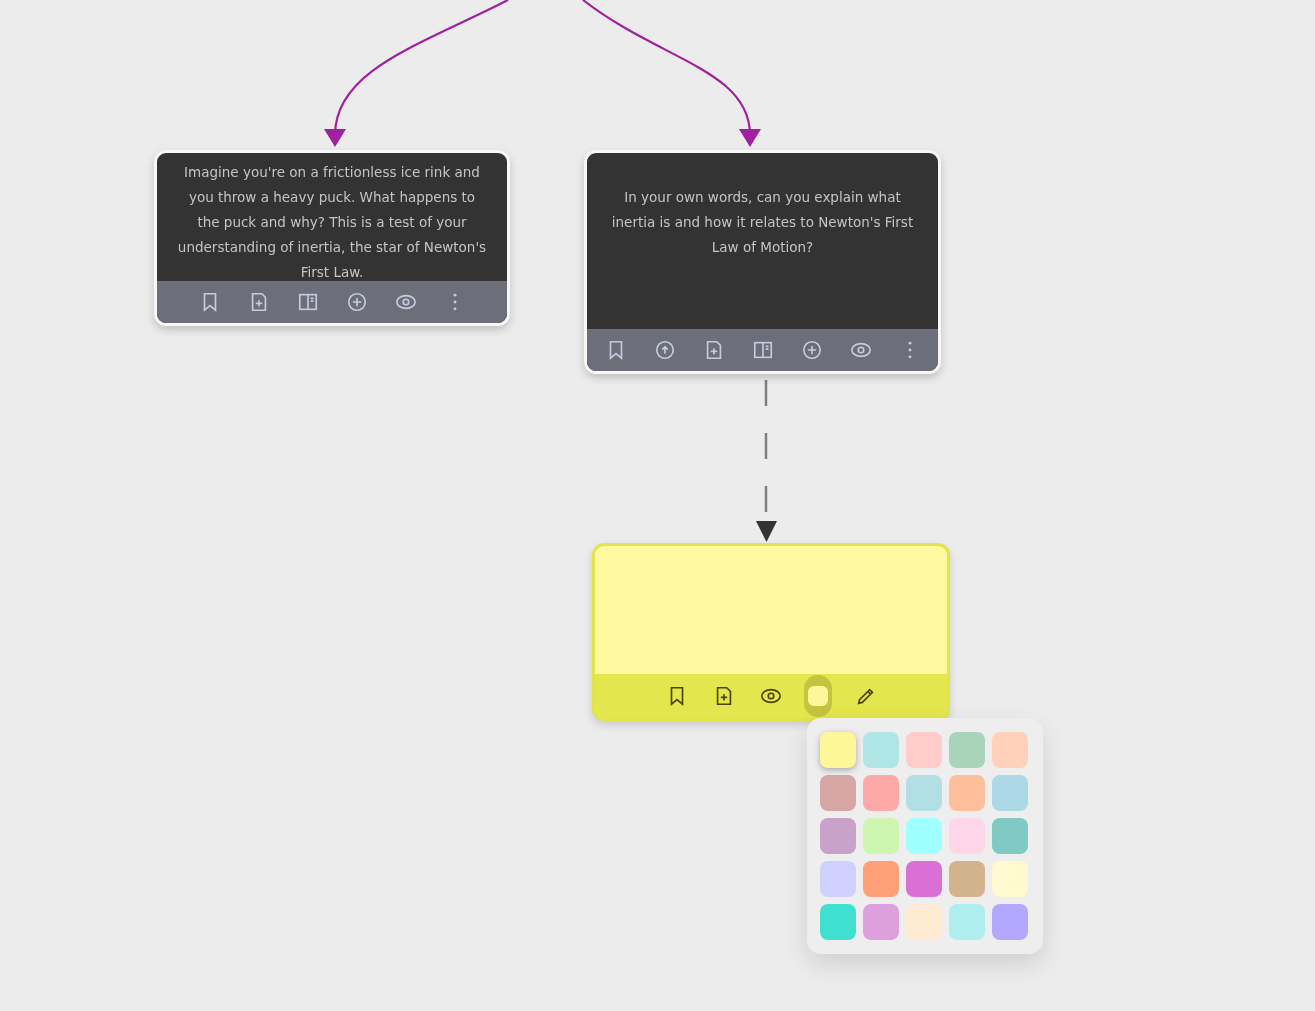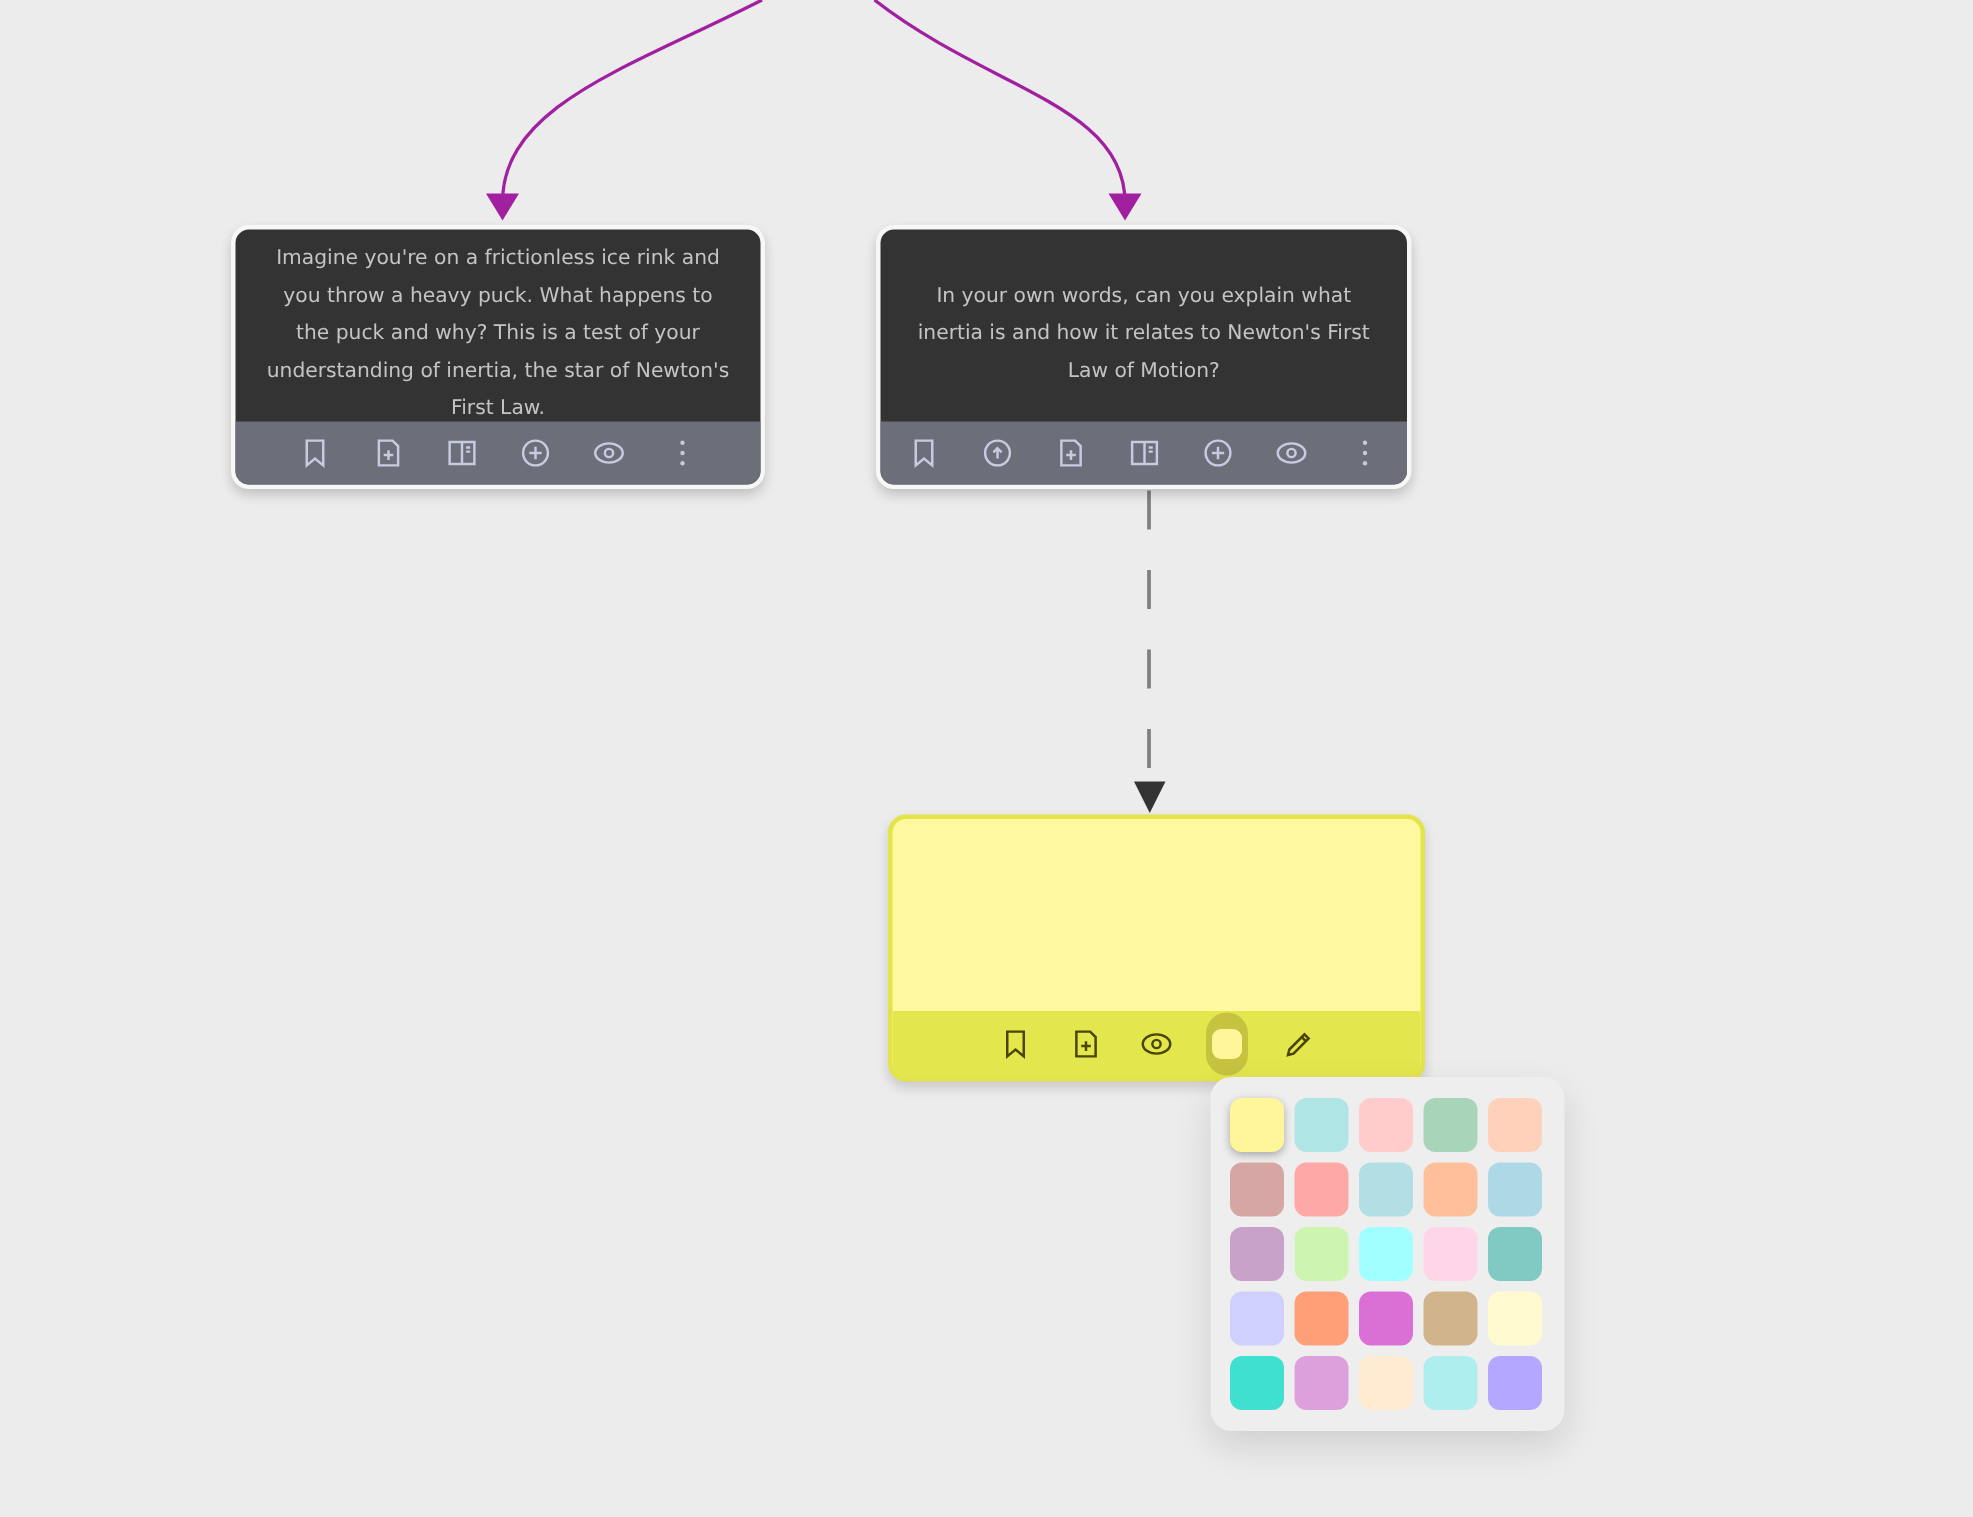--- a/index.html
+++ b/index.html
@@ -116,21 +116,21 @@
       <div class="tb-btn">
         <svg viewBox="0 0 24 24" fill="#c6cbe0">
             <circle cx="12" cy="4.5" r="1.6"></circle>
             <circle cx="12" cy="12" r="1.6"></circle>
             <circle cx="12" cy="19.5" r="1.6"></circle>
           </svg>
       </div>
     </div>
   </div>
 
-  <div class="node dark" style="left:584px; top:150px; width:357px; height:176px;">
+  <div class="node dark" style="left:584px; top:150px; width:357px; height:224px;">
     <div class="content">In your own words, can you explain what inertia is and how it relates to Newton's First Law of Motion?</div>
     <div class="toolbar">
       <div class="tb-btn">
         <svg viewBox="0 0 24 24" fill="none" stroke="#c6cbe0" stroke-width="1.8">
             <path d="M6 3h12v18l-6-5-6 5z"></path>
           </svg>
       </div>
       <div class="tb-btn">
         <svg viewBox="0 0 24 24" fill="none" stroke="#c6cbe0" stroke-width="1.8">
             <circle cx="12" cy="12" r="9"></circle>

